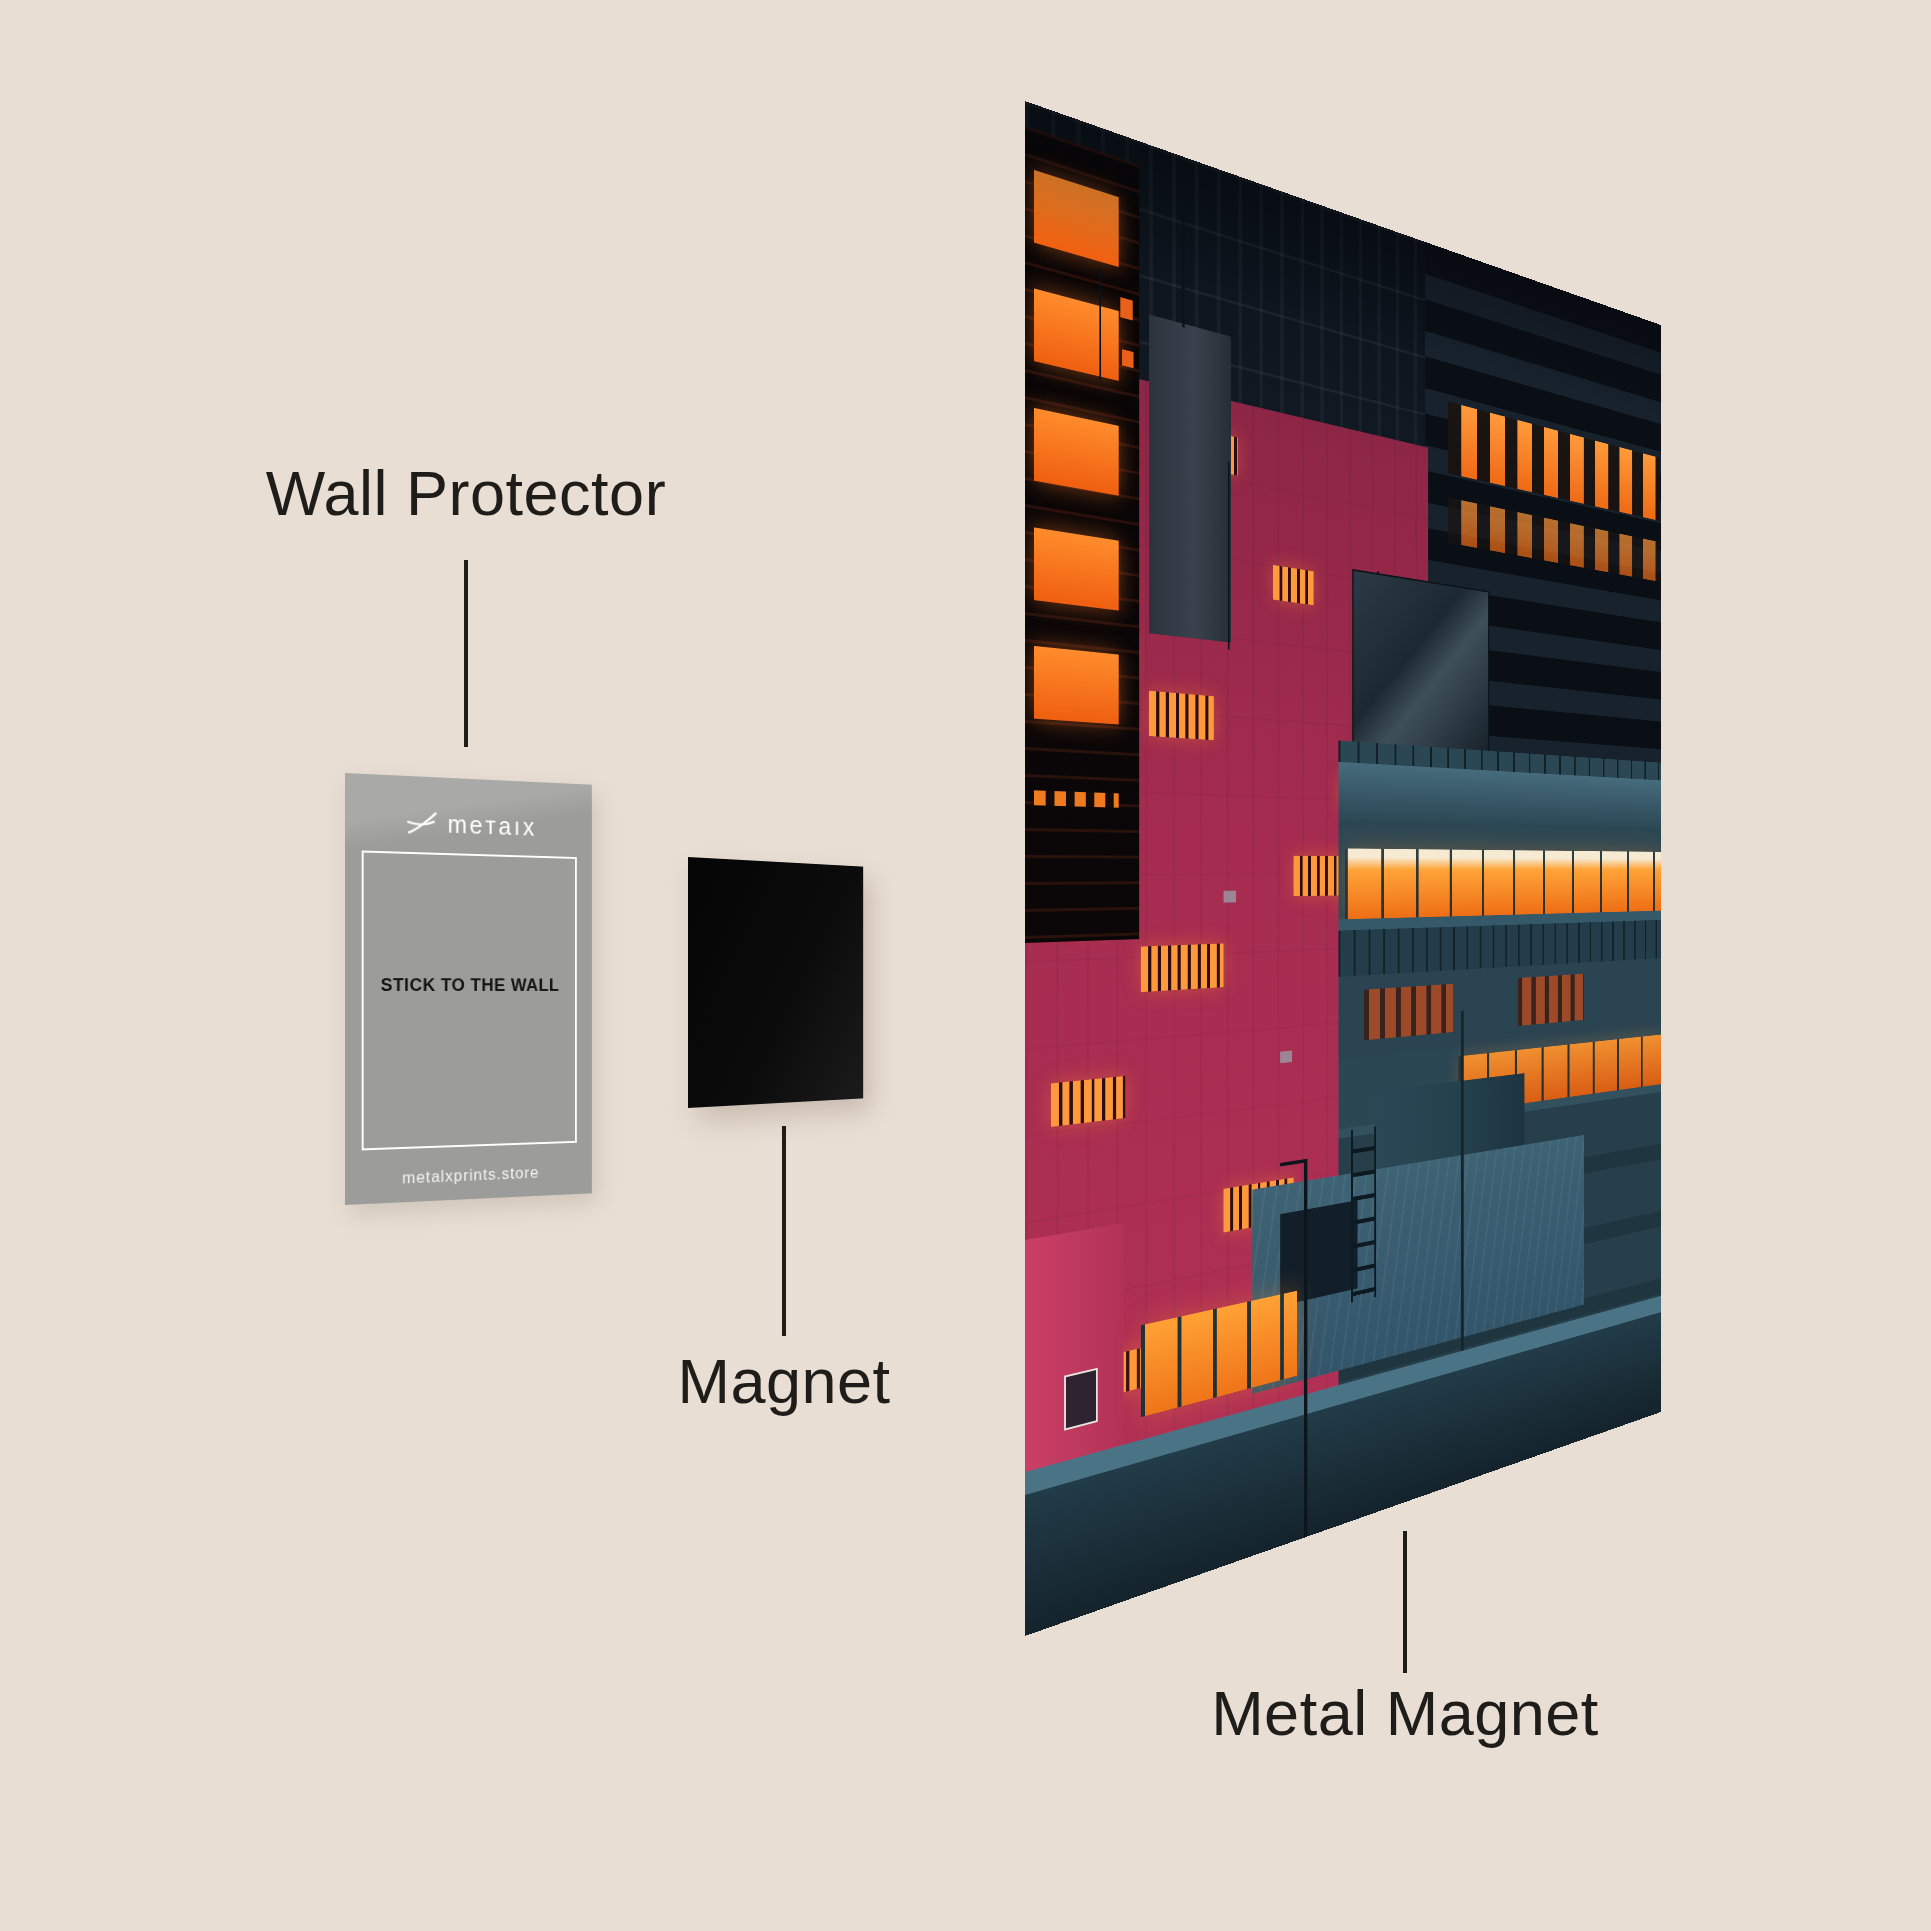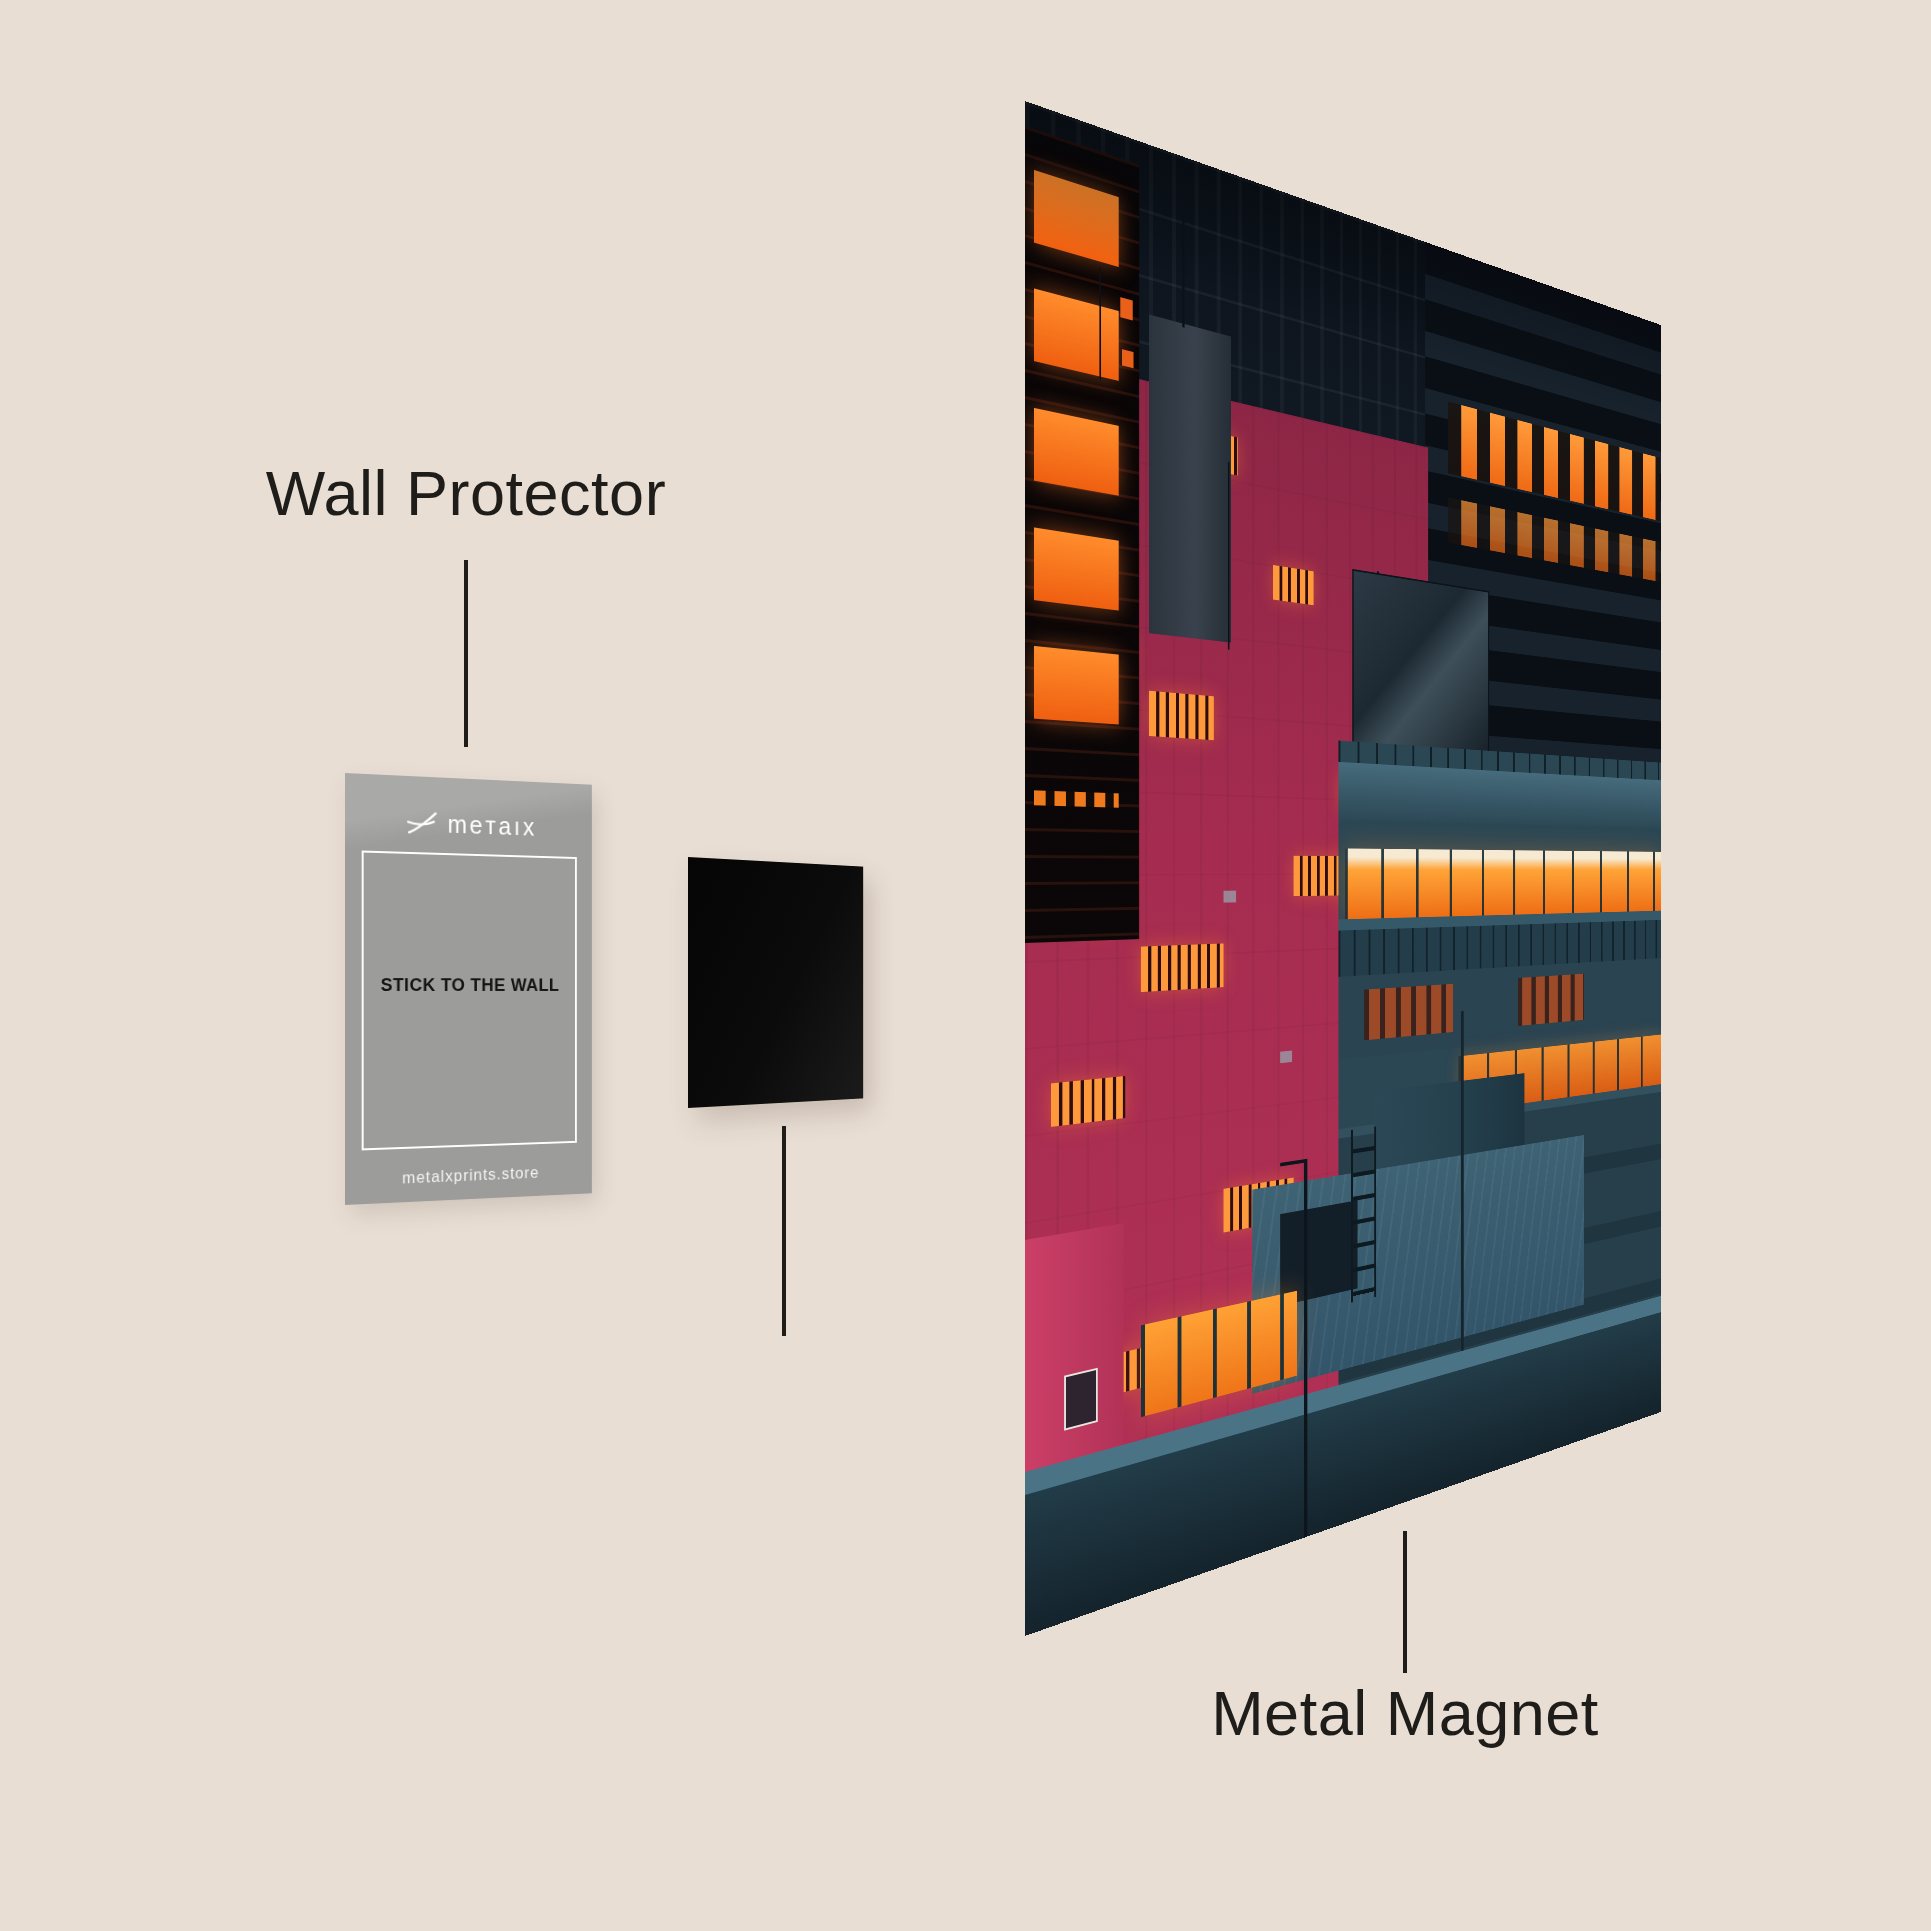--- a/index.html
+++ b/index.html
@@ -167,20 +167,21 @@
     <span class="wordmark">meтaıx</span>
   </div>
   <div class="card-frame"></div>
   <div class="card-center">STICK TO THE WALL</div>
   <div class="card-footer">metalxprints.store</div>
 </div>
 
 <div class="magnet"></div>
 <div class="leader" style="left:782px;top:1126px;height:210px;"></div>
 <div class="label" style="left:446px;top:1344px;width:676px;">
+  <div>Magnet</div>
 </div>
 
 <div class="poster">
   <div class="art" role="img" aria-label="Cyberpunk city at dusk: dark high-rise with a column of glowing orange window bars, a crimson apartment wall dotted with lit barred windows, a teal mid-rise building with brightly lit orange floors, balconies, rooftop billboard, deck structures, antennas and a street lamp.">
     <div class="a-topband"></div>
     <div class="a-toprt"></div>
     <div class="a-oband one"></div>
     <div class="a-oband two"></div>
 
     <div class="a-magenta">

